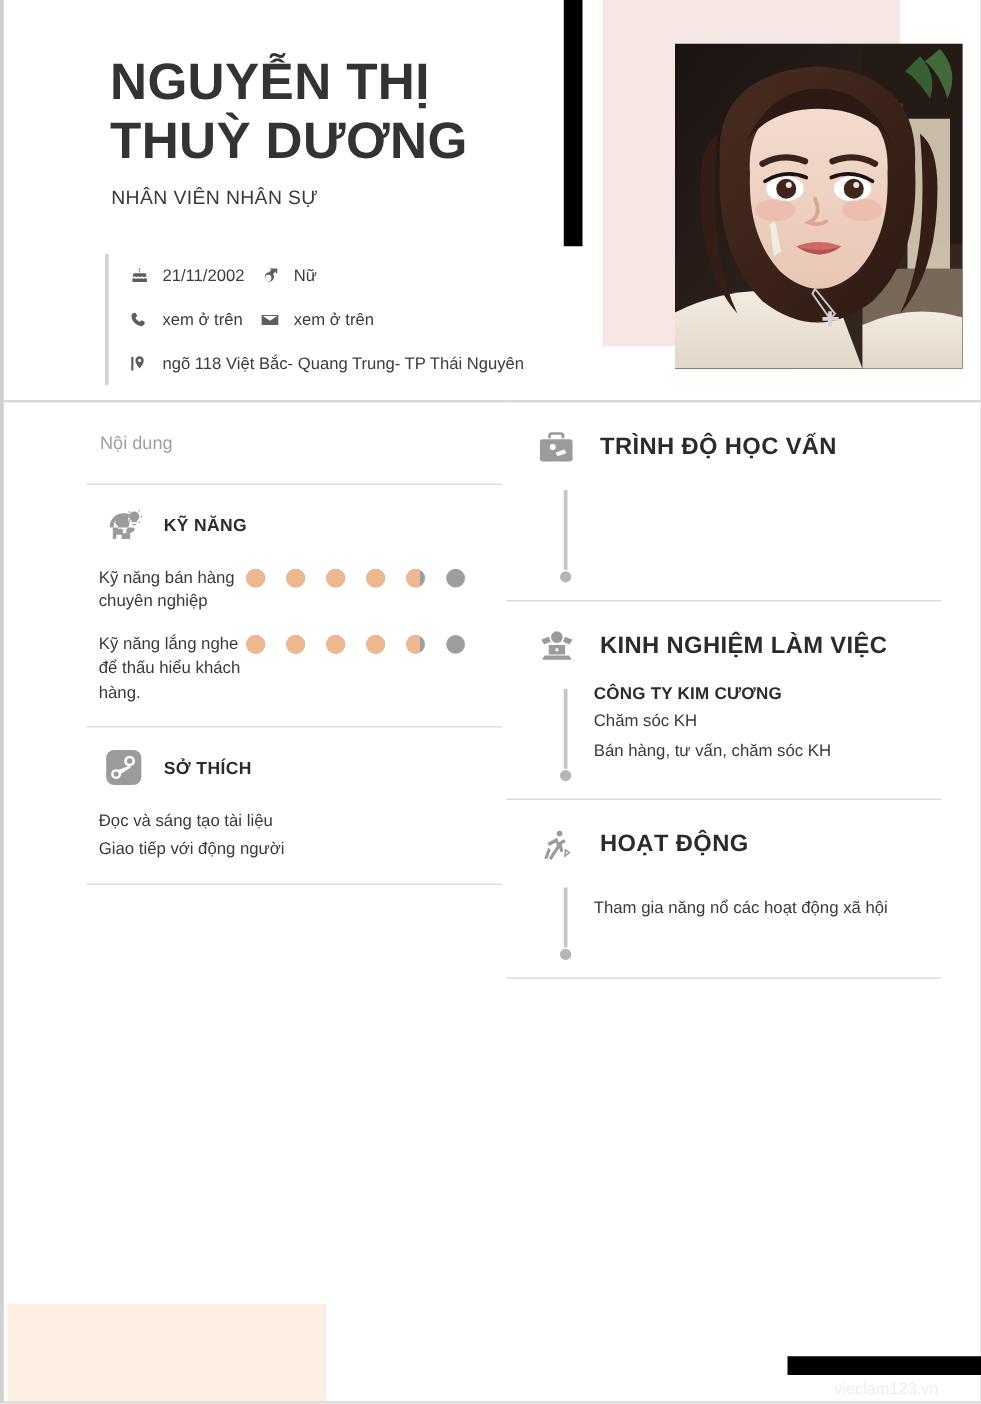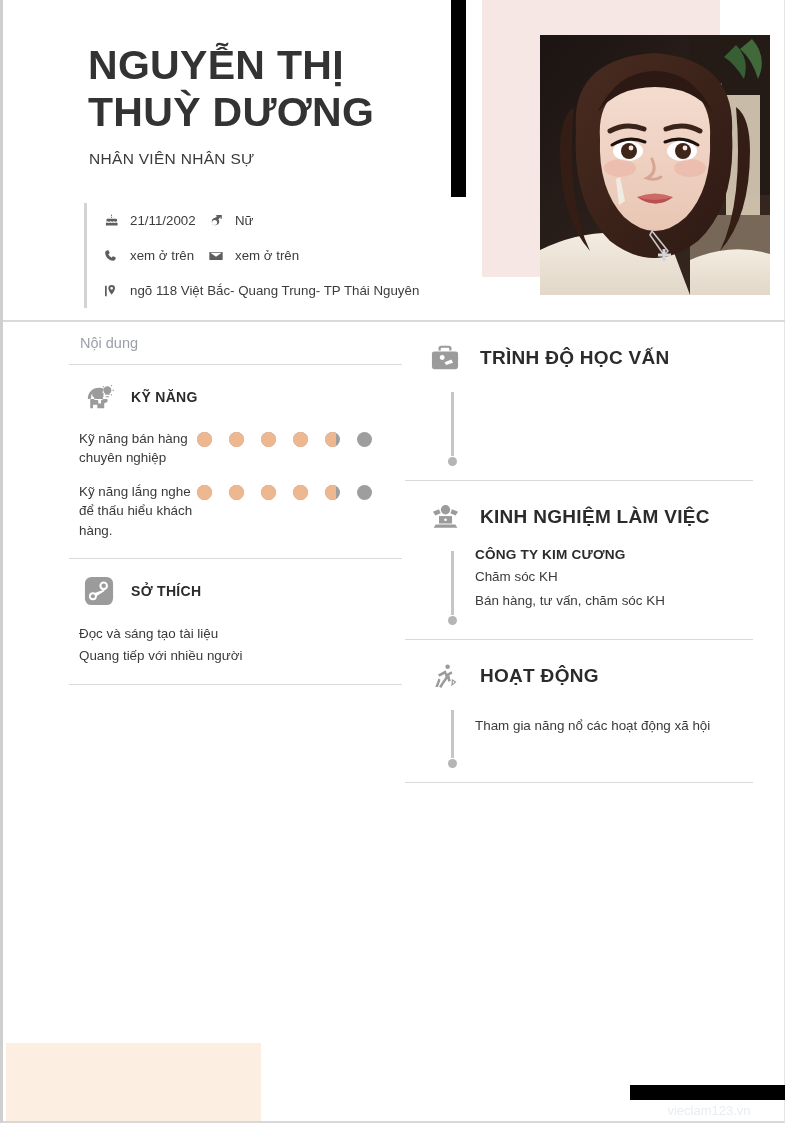--- a/index.html
+++ b/index.html
@@ -61,21 +61,21 @@
 
   
   .body { position:absolute; left:0; top:320px; width:785px; }
   .cols { display:flex; }
   .colL { width:402px; border-top:2px solid #d9d9d9; }
   .colR { width:383px; border-top:2px solid #d9d9d9; }
 
   .note-box {
     margin-left:66px; width:333px;
     border-bottom:1px solid #d9d9d9;
-    height:43px; display:flex; align-items:center;
+    height:66px; display:flex; align-items:center;
   }
   .note-ph { font-size:14.5px; color:#9aa0a8; padding-left:11px; }
 
   .sec {
     margin-left:66px; width:333px;
     border-bottom:1px solid #d9d9d9;
     padding:14px 0 18px 0;
   }
   .sec.last { border-bottom:1px solid #d9d9d9; }
   .sec-head { display:flex; align-items:center; padding-left:10px; }
@@ -341,21 +341,21 @@
                 <circle cx="21" cy="10.5" r="2.4" fill="#9b9b9b"></circle>
                 <path d="M21 14.6 7.5 19.4l2.2 4.4L22 16z" fill="#fff"></path>
                 <circle cx="9.5" cy="21.6" r="4.2" fill="#fff"></circle>
                 <circle cx="9.5" cy="21.6" r="2.2" fill="#9b9b9b"></circle>
               </svg>
             </span>
             <span class="sec-t">SỞ THÍCH</span>
           </div>
           <div class="hobby">
             <p>Đọc và sáng tạo tài liệu</p>
-            <p>Quang tiếp với nhiều người</p>
+            <p>Giao tiếp với động người</p>
           </div>
         </div>
       </div>
 
       <div class="colR">
 
         <div class="rsec">
           <div class="rsec-head">
             <span class="rsec-ic">
               <svg width="30" height="28" viewBox="0 0 32 30">

